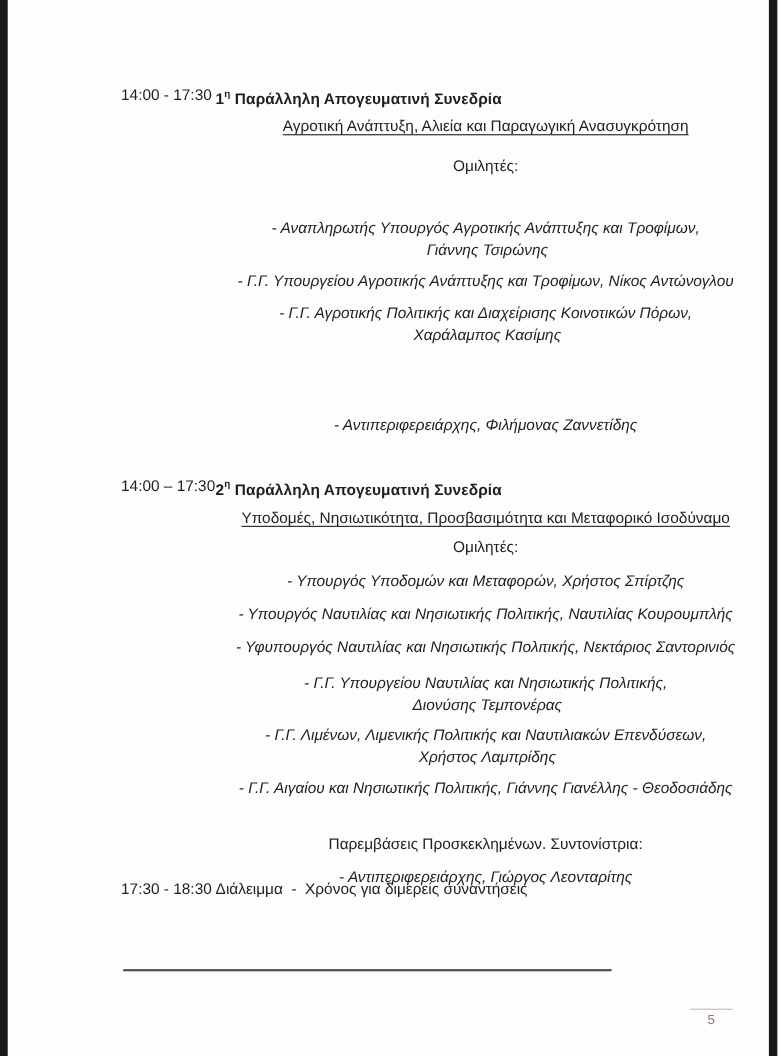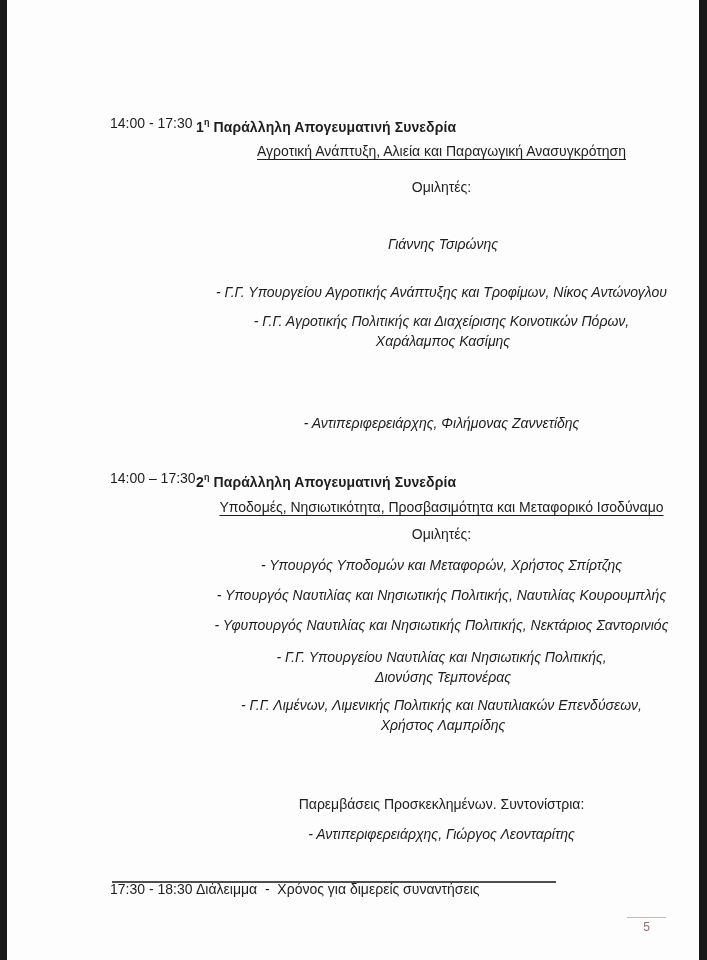--- a/index.html
+++ b/index.html
@@ -10,21 +10,21 @@
     overflow:hidden;
     font-family:"Liberation Sans","DejaVu Sans",sans-serif;
     font-size:14px;
     color:#1e1e1e;
     line-height:20px;
   }
   .edge-bar { position:absolute; top:0; bottom:0; background:#191919; }
   .edge-bar.left  { left:0; width:7px; }
   .edge-bar.right { right:0; width:8px; }
 
-  .row { position:absolute; left:110px; right:20px; display:flex;margin-top:37px; }
+  .row { position:absolute; left:110px; right:20px; display:flex; }
   .row .time { width:86px; flex:none; }
   .row.indent { left:196px; display:block;text-align:center; }
 
   .session-title { font-weight:bold; letter-spacing:0.1px; }
   .session-title sup { font-size:9px; position:relative; top:-1px; font-weight:bold; }
   .topic { text-decoration:underline; text-underline-offset:3px; }
   .italic { font-style:italic; }
   .cont { padding-left:3px; }
 
   .hrule {
@@ -50,20 +50,21 @@
     <span class="time">14:00 - 17:30</span>
     <span class="session-title"><span>1</span><sup>η</sup><span> Παράλληλη Απογευματινή Συνεδρία</span></span>
   </div>
   <div class="row indent" style="top:104px">
     <span class="topic">Αγροτική Ανάπτυξη, Αλιεία και Παραγωγική Ανασυγκρότηση</span>
   </div>
   <div class="row indent" style="top:140px">
     <span>Ομιλητές:</span>
   </div>
   <div class="row indent italic" style="top:197px">
+    <div>- Αναπληρωτής Υπουργός Αγροτικής Ανάπτυξης και Τροφίμων,</div>
     <div class="cont">Γιάννης Τσιρώνης</div>
   </div>
   <div class="row indent italic" style="top:245px">
     <div>- Γ.Γ. Υπουργείου Αγροτικής Ανάπτυξης και Τροφίμων, Νίκος Αντώνογλου</div>
   </div>
   <div class="row indent italic" style="top:274px">
     <div>- Γ.Γ. Αγροτικής Πολιτικής και Διαχείρισης Κοινοτικών Πόρων,</div>
     <div class="cont">Χαράλαμπος Κασίμης</div>
   </div>
   <div class="row indent italic" style="top:376px">
@@ -90,28 +91,31 @@
     <div>- Υφυπουργός Ναυτιλίας και Νησιωτικής Πολιτικής, Νεκτάριος Σαντορινιός</div>
   </div>
   <div class="row indent italic" style="top:610px">
     <div>- Γ.Γ. Υπουργείου Ναυτιλίας και Νησιωτικής Πολιτικής,</div>
     <div class="cont">Διονύσης Τεμπονέρας</div>
   </div>
   <div class="row indent italic" style="top:658px">
     <div>- Γ.Γ. Λιμένων, Λιμενικής Πολιτικής και Ναυτιλιακών Επενδύσεων,</div>
     <div class="cont">Χρήστος Λαμπρίδης</div>
   </div>
+  <div class="row indent italic" style="top:706px">
+    <div>- Γ.Γ. Αιγαίου και Νησιωτικής Πολιτικής, Γιάννης Γιανέλλης - Θεοδοσιάδης</div>
+  </div>
   <div class="row indent" style="top:757px">
     <span>Παρεμβάσεις Προσκεκλημένων. Συντονίστρια:</span>
   </div>
   <div class="row indent italic" style="top:787px">
     <div>- Αντιπεριφερειάρχης, Γιώργος Λεονταρίτης</div>
   </div>
 
-  <div class="row" style="top:842px">
+  <div class="row" style="top:798px">
     <span class="time">17:30 - 18:30</span>
     <span>Διάλειμμα&nbsp; - &nbsp;Χρόνος για διμερείς συναντήσεις</span>
   </div>
 
   <div class="hrule"></div>
 
   <div class="footer">
     <div class="footer-line"></div>
     <div class="page-num">5</div>
   </div>

